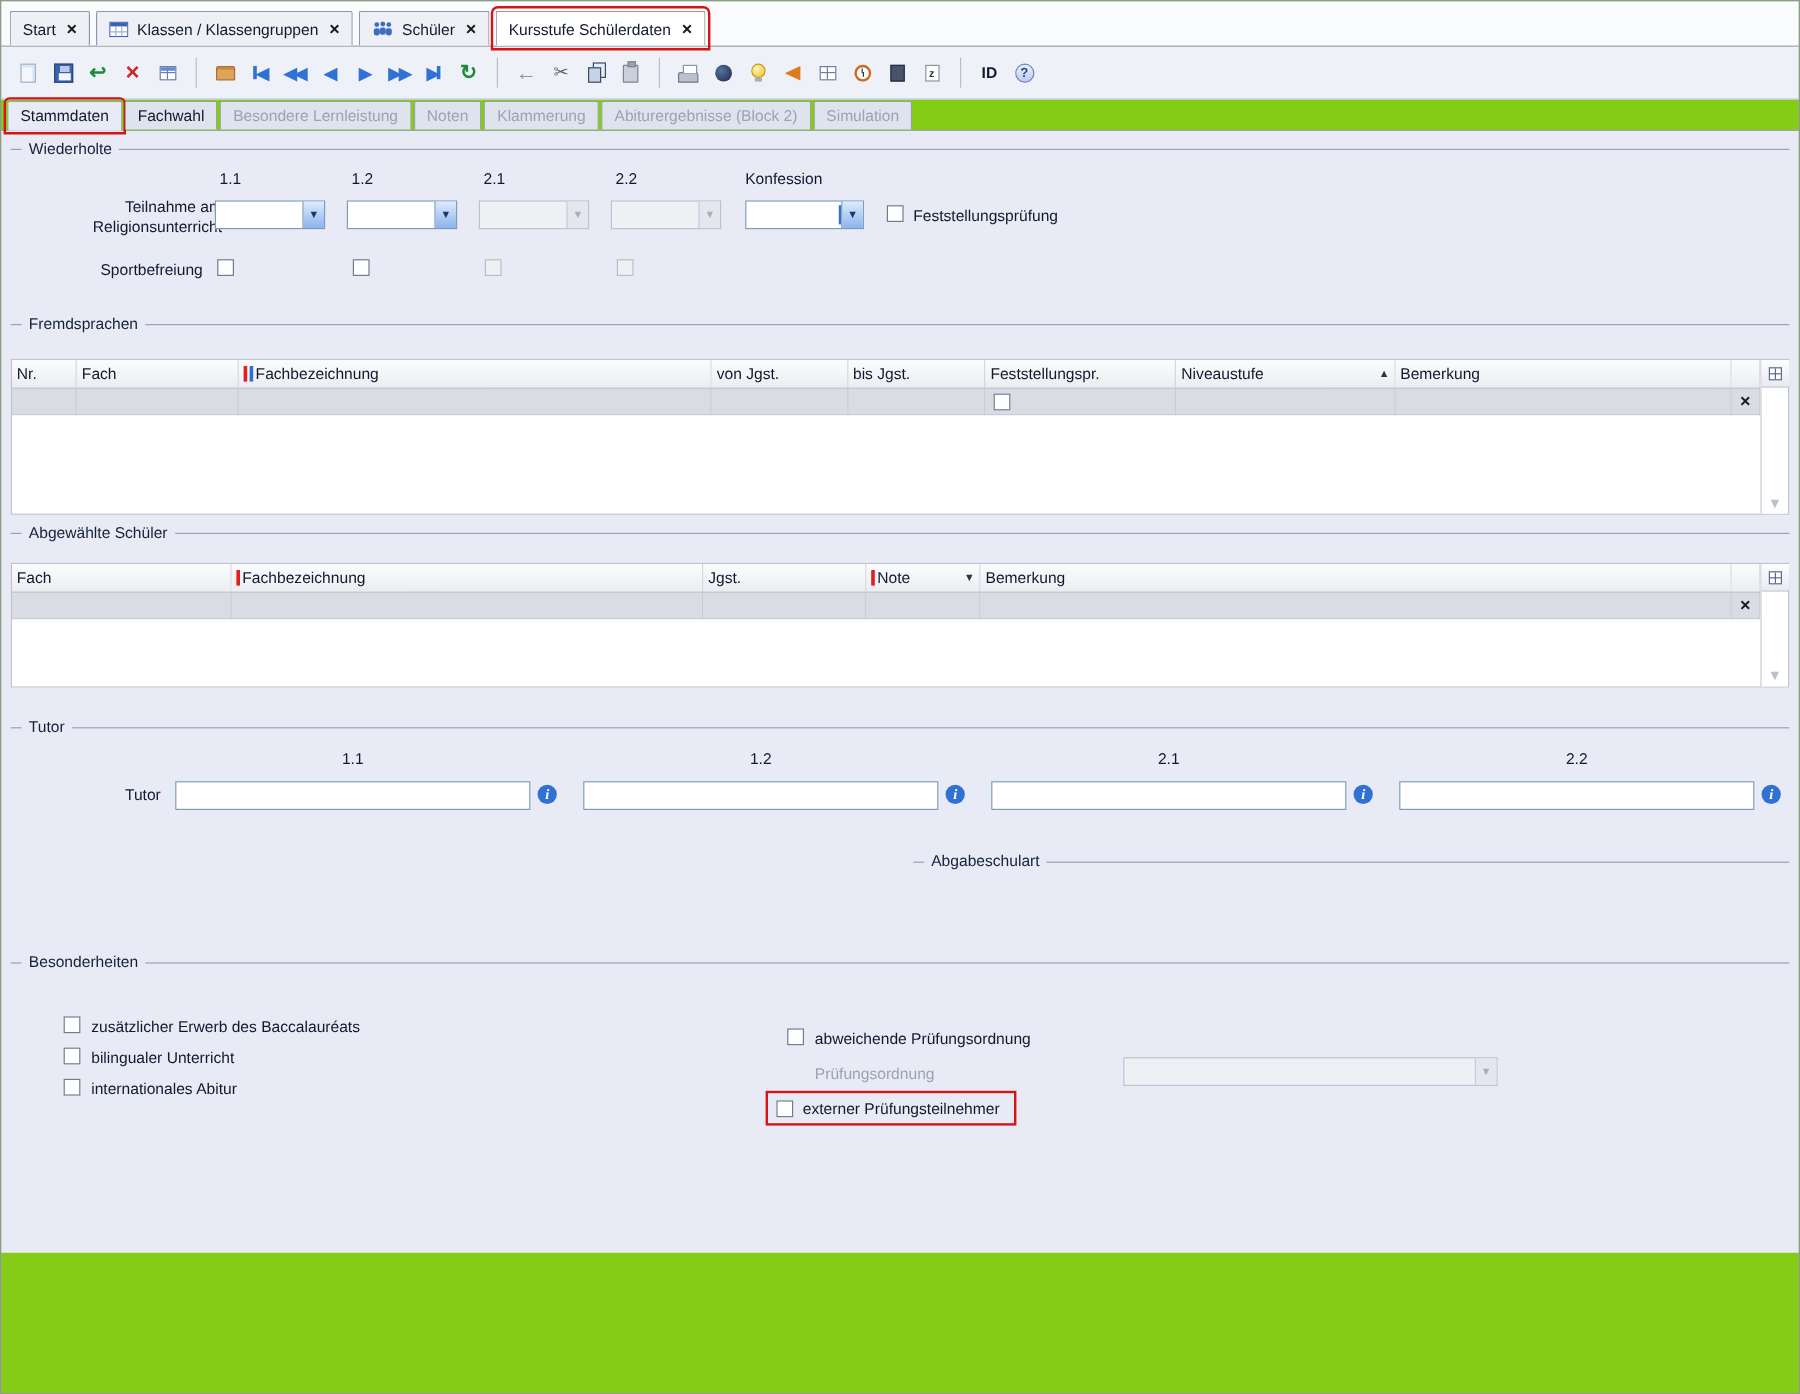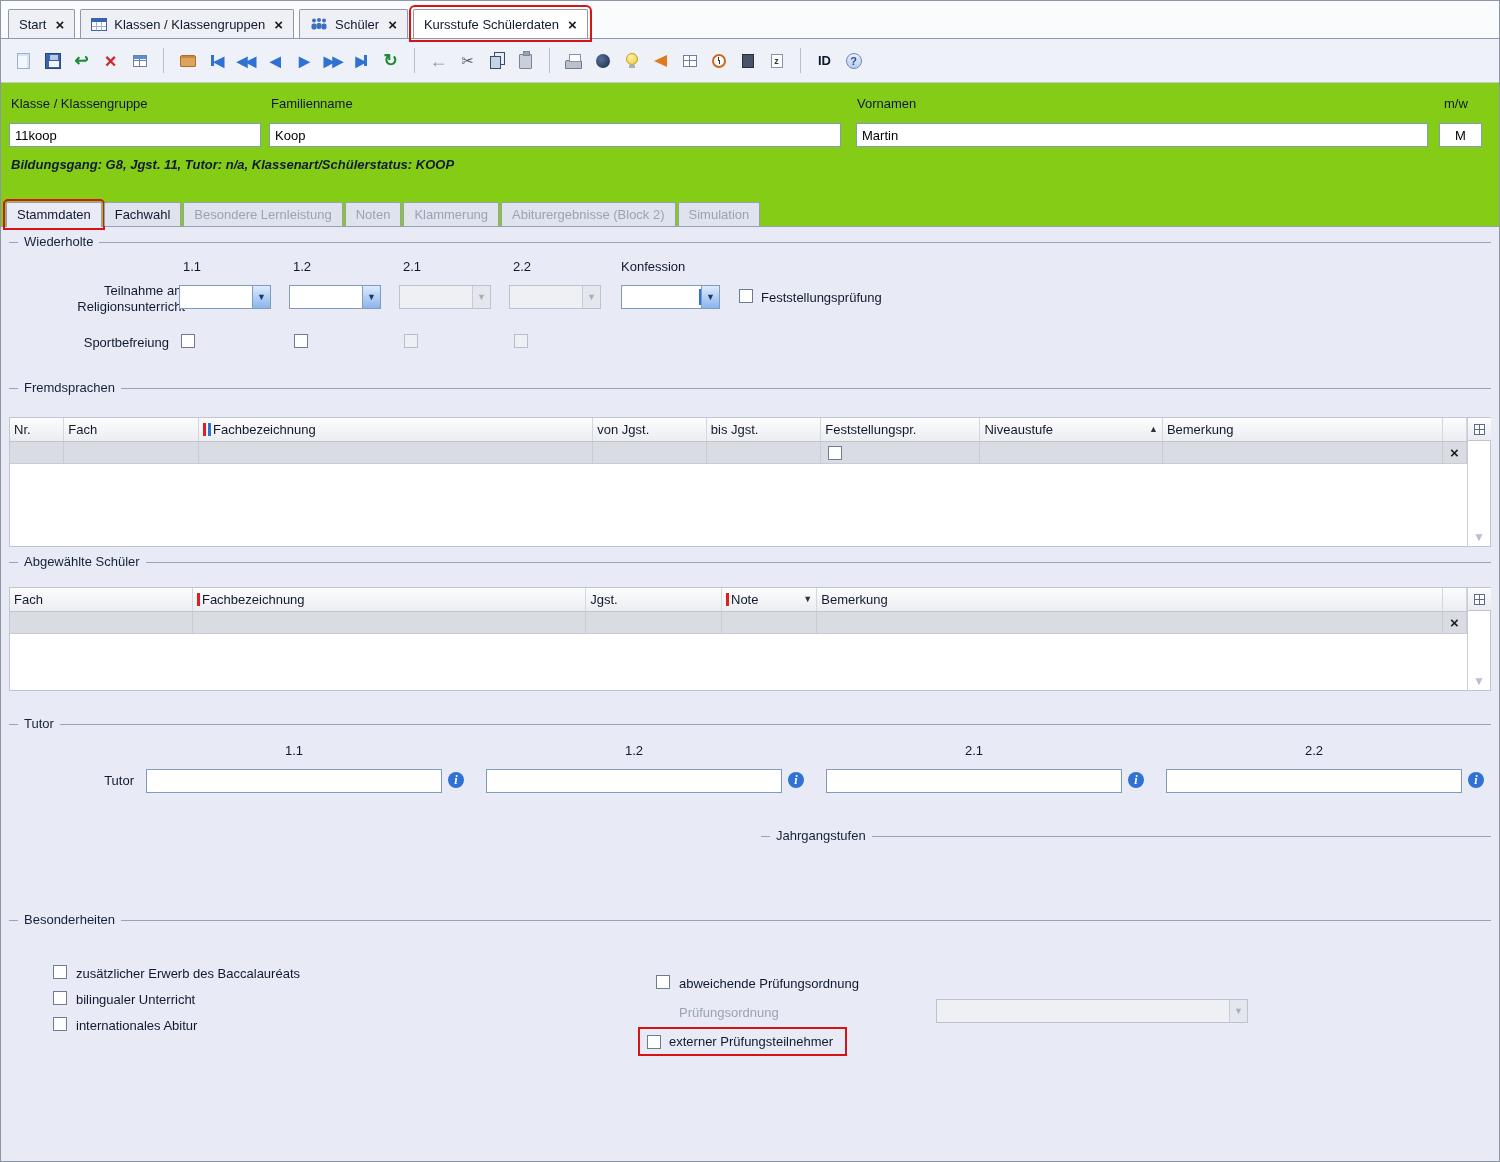--- a/index.html
+++ b/index.html
@@ -227,31 +227,20 @@
     <span class="tbtn">
         <span class="ic-sort">z</span>
       </span>
     <span class="tsep"></span>
     <span class="tbtn id-btn">ID</span>
     <span class="tbtn">
         <span class="ic-help">?</span>
       </span>
   </div>
 
-  <div class="formhead">
-    <span class="flabel" style="left:10px">Klasse / Klassengruppe</span>
-    <span class="flabel" style="left:270px">Familienname</span>
-    <span class="flabel" style="left:856px">Vornamen</span>
-    <span class="flabel" style="left:1443px">m/w</span>
-    <input class="txt" style="left: 8px; top: 40px; width: 252px;" value="11koop">
-    <input class="txt" style="left: 268px; top: 40px; width: 572px;" value="Koop">
-    <input class="txt" style="left: 855px; top: 40px; width: 572px;" value="Martin">
-    <input class="txt" style="left: 1438px; top: 40px; width: 43px; text-align: center;" value="M">
-    <div class="infoline">Bildungsgang: G8, Jgst. 11, Tutor: n/a, Klassenart/Schülerstatus: KOOP</div>
-  </div>
 
   <div class="ptabs">
     <span class="ptab active annotated">Stammdaten</span>
     <span class="ptab">Fachwahl</span>
     <span class="ptab disabled">Besondere Lernleistung</span>
     <span class="ptab disabled">Noten</span>
     <span class="ptab disabled">Klammerung</span>
     <span class="ptab disabled">Abiturergebnisse (Block 2)</span>
     <span class="ptab disabled">Simulation</span>
   </div>
@@ -415,21 +404,21 @@
       <span class="info" style="left:439px;top:47px">i</span>
       <input class="txt" style="left: 477px; top: 44px; width: 296px;">
       <span class="info" style="left:779px;top:47px">i</span>
       <input class="txt" style="left: 817px; top: 44px; width: 296px;">
       <span class="info" style="left:1119px;top:47px">i</span>
       <input class="txt" style="left: 1157px; top: 44px; width: 296px;">
       <span class="info" style="left:1459px;top:47px">i</span>
     </div>
 
     <div class="group" style="top:609px;height:62px;left:760px">
-      <span class="gtitle">Jahrgangstufen</span>
+      <span class="gtitle">Abgabeschulart</span>
     </div>
 
     <div class="group" style="top:693px;height:152px">
       <span class="gtitle">Besonderheiten</span>
       <span class="cb" style="left:44px;top:44px"></span>
       <span class="clabel" style="left:67px;top:45px">zusätzlicher Erwerb des Baccalauréats</span>
       <span class="cb" style="left:44px;top:70px"></span>
       <span class="clabel" style="left:67px;top:71px">bilingualer Unterricht</span>
       <span class="cb" style="left:44px;top:96px"></span>
       <span class="clabel" style="left:67px;top:97px">internationales Abitur</span>

